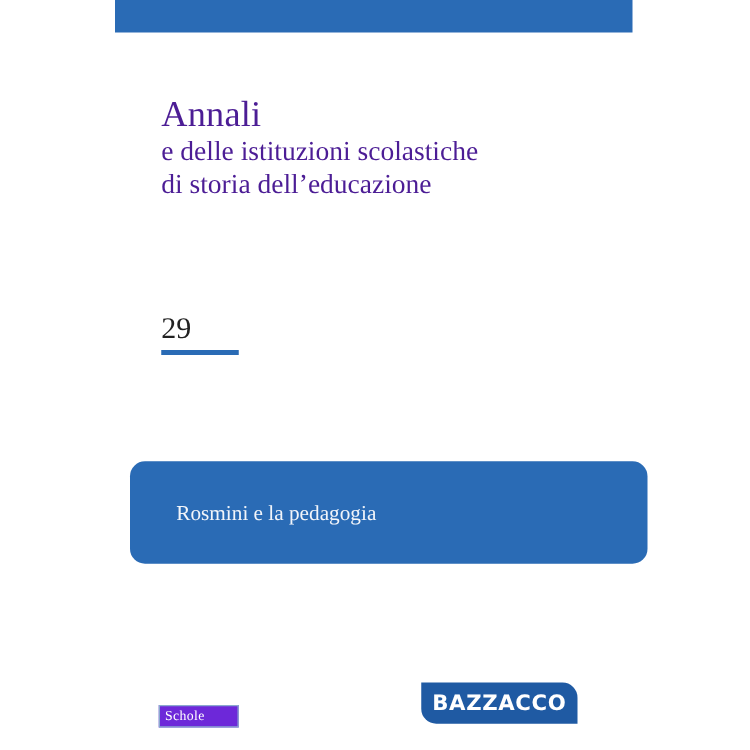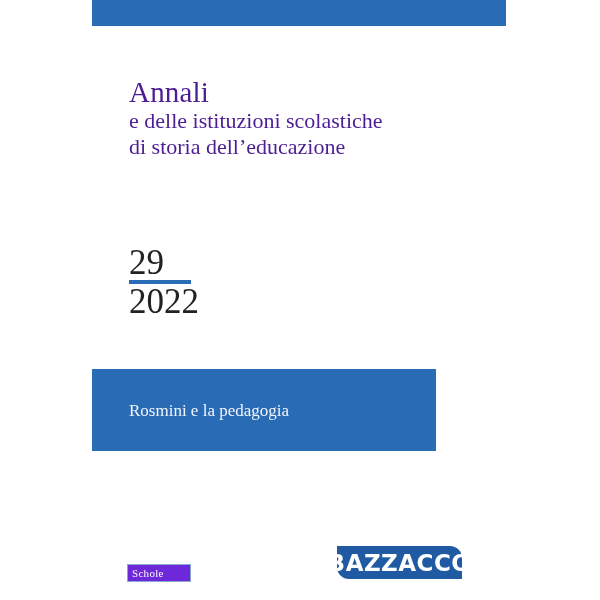--- a/index.html
+++ b/index.html
@@ -38,37 +38,38 @@
     }
     .title-sub {
       font-size: 22px;
       line-height: 26px;
     }
     .issue-block {
       position: absolute;
       left: 37px; top: 248px;
       font-family: "Liberation Serif", "DejaVu Serif", serif;
       color: #222222;
-      font-size: 35px;
+      font-size: 24px;
       line-height: 30px;
     }
     .issue-number { display: block; }
     .issue-rule {
       width: 62px; height: 4px;
       background: #2a6bb5;
       margin: 2px 0 3px 0;
     }
     .issue-year { display: block; }
     .theme-band {
       position: absolute;
-      left: 0; top: 369px;
-      width: 344px; height: 82px;
+      left: 12px; top: 369px;
+      width: 414px; height: 82px;
       background: #2a6bb5;
       display: flex;
       align-items: center;
+      border-radius: 12px;
     }
     .theme-title {
       margin-left: 37px;
       font-family: "Liberation Serif", "DejaVu Serif", serif;
       font-size: 17px;
       color: #f2f5fa;
       margin-top: 2px;
     }
     .series-logo {
       position: absolute;
@@ -93,21 +94,21 @@
       width: 125px; height: 33px;
       background: #1f5aa3;
       border-radius: 0 12px 0 12px;
       display: flex;
       align-items: center;
       justify-content: center;
     }
     .publisher-badge span {
       font-family: "DejaVu Sans", "Liberation Sans", sans-serif;
       font-weight: bold;
-      font-size: 23px;
+      font-size: 17px;
       color: #ffffff;
       letter-spacing: 0.5px;
     }
   </style>
 </head>
 <body>
 
 <div class="page">
   <div class="cover">
 
@@ -115,21 +116,20 @@
 
     <div class="title-block">
       <div class="title-main">Annali</div>
       <div class="title-sub">e delle istituzioni scolastiche</div>
       <div class="title-sub">di storia dell’educazione</div>
     </div>
 
     <div class="issue-block">
       <span class="issue-number">29</span>
       <div class="issue-rule"></div>
-      <span class="issue-year">2022</span>
     </div>
 
     <div class="theme-band">
       <span class="theme-title">Rosmini e la pedagogia</span>
     </div>
 
     <div class="series-logo">
       <span>Schole</span>
     </div>
 

